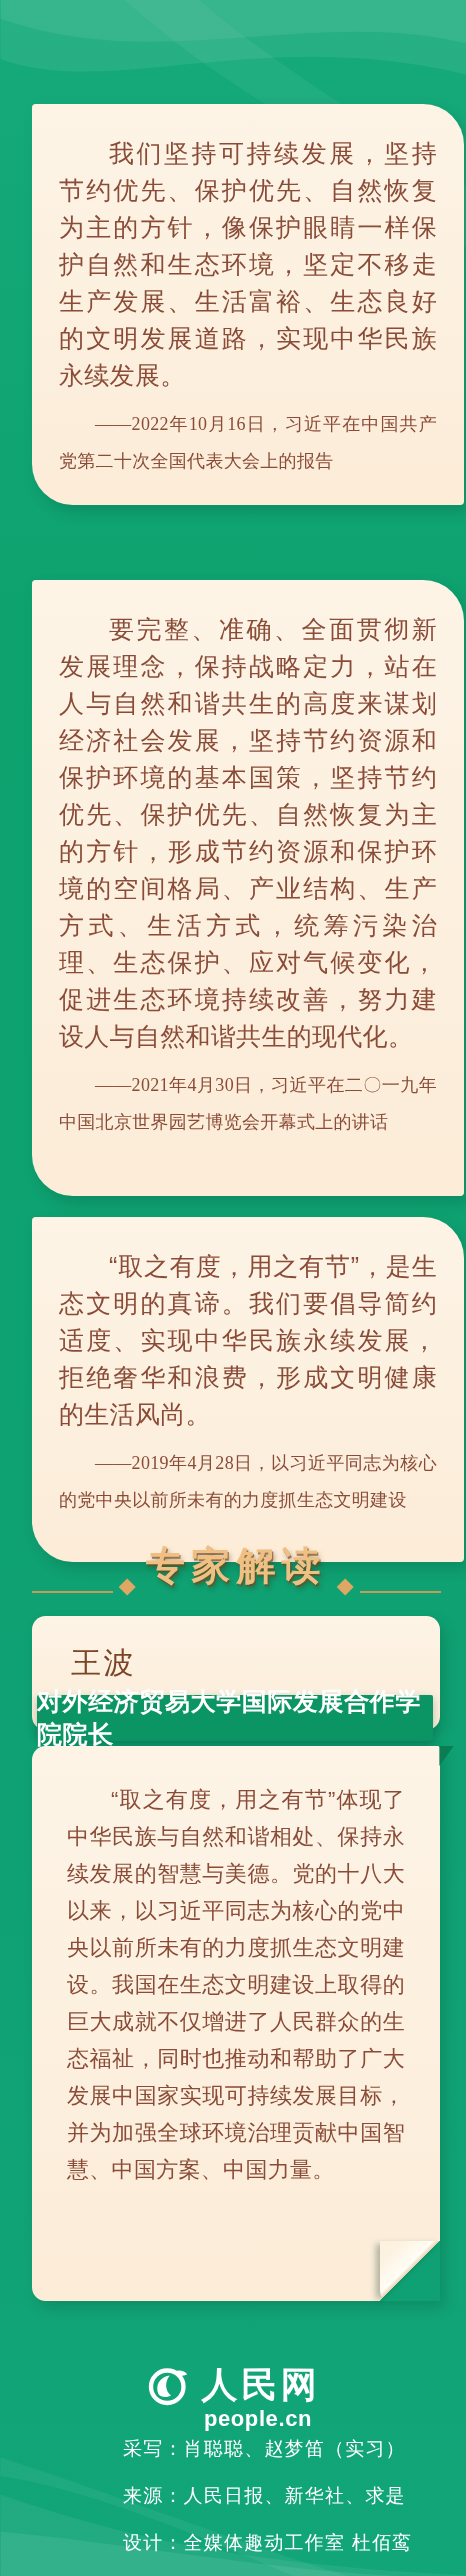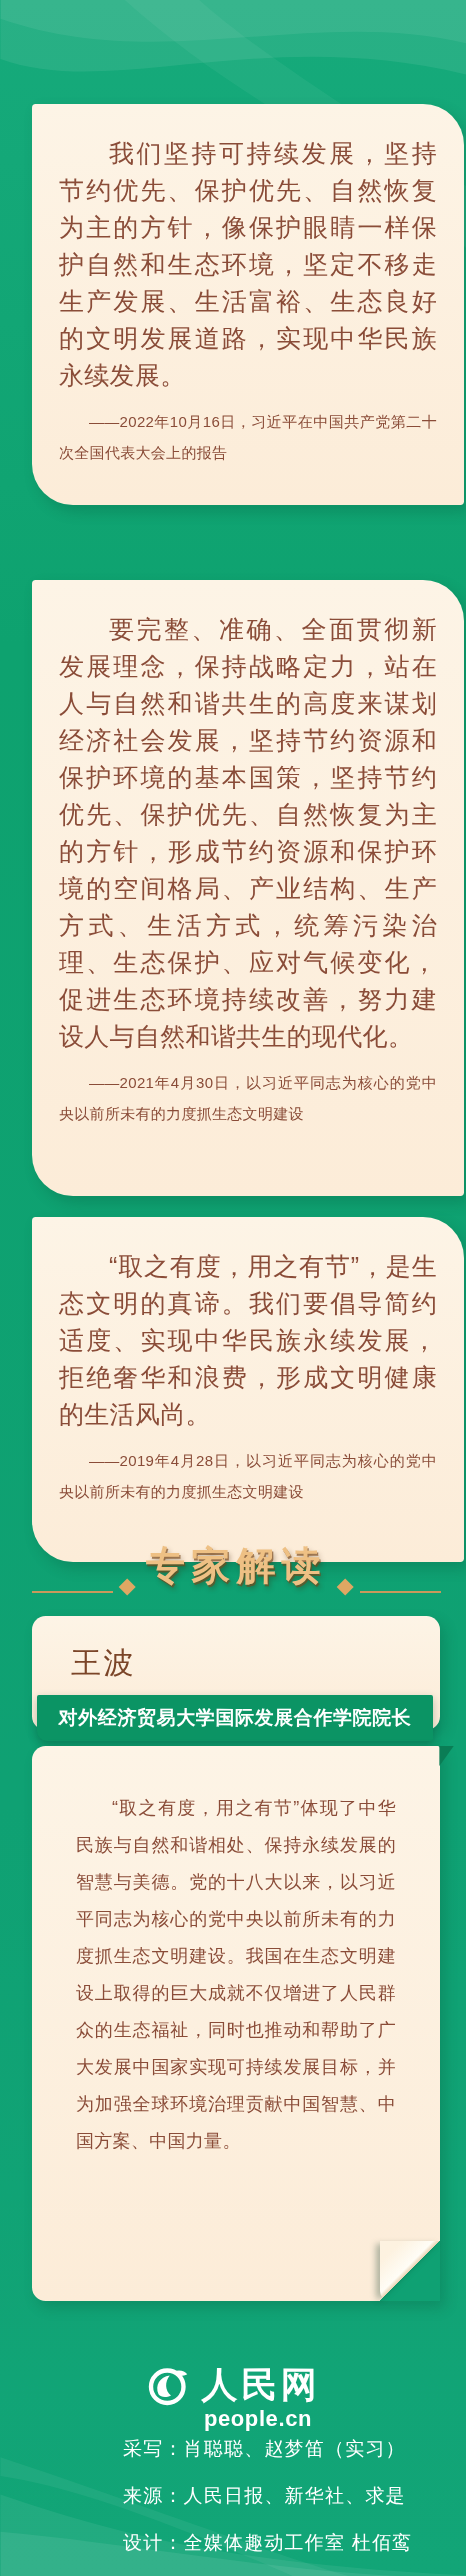--- a/index.html
+++ b/index.html
@@ -9,50 +9,50 @@
   svg.deco{position:absolute;left:0;pointer-events:none;}
 
   
   .quote-card{position:absolute;left:32px;width:432px;box-sizing:border-box;
       background:linear-gradient(180deg,#fdf4e6 0%,#fcecd8 100%);
       border-radius:3.7px 41px 3.7px 41px;
       box-shadow:5px 6.2px 13.7px rgba(0,60,40,.20);
       padding:31px 27px 38px 27px;margin-top:20px;}
   .quote-text{margin:0;font-size:25px;line-height:37px;color:#8a4c38;
       text-align:justify;text-indent:2em;letter-spacing:0.3px;}
-  .quote-source{margin:12.4px 0 0 0;font-size:15px;line-height:31px;color:#8a4c38;
-      text-align:justify;text-indent:2em;letter-spacing:0.3px;}
+  .quote-source{margin:12.4px 0 0 0;font-size:18px;line-height:37px;color:#8a4c38;
+      text-align:justify;text-indent:2em;letter-spacing:0.3px;font-family:Liberation Serif, serif;}
 
   
   .section-header{position:absolute;top:1544px;left:32px;right:26px;height:49px;
       display:flex;align-items:flex-end;gap:8.7px;}
   .header-line{flex:1;height:1.9px;background:#c9995b;}
   .diamond{width:12.4px;height:12.4px;background:#dfa763;transform:rotate(45deg);flex:0 0 auto;}
   .section-title{flex:0 0 auto;font-family:"DejaVu Serif","Liberation Serif",serif;
       font-size:39px;font-weight:700;letter-spacing:6.2px;color:#eec084;
       text-shadow:1.2px 1.9px 0 rgba(122,70,25,.65),2.5px 3.7px 5px rgba(60,35,10,.35);padding:0 3.7px;}
 
   
   .name-card{position:absolute;left:32px;top:1616px;width:408px;height:114px;box-sizing:border-box;
       background:linear-gradient(180deg,#fdf4e6,#fcecd8);border-radius:13.7px;
       box-shadow:5px 6.2px 13.7px rgba(0,60,40,.20);padding:27px 0 0 39px;}
   .expert-name{font-size:30px;font-weight:400;color:#7b4528;letter-spacing:2.5px;}
   .expert-badge{position:absolute;left:37px;top:1695px;width:396px;height:46px;
       background:#0b9464;border-radius:1.9px 1.9px 1.9px 10px;
       display:flex;align-items:center;justify-content:center;
       box-shadow:0 3.7px 8.7px rgba(0,50,30,.25);}
-  .expert-badge span{color:#ffffff;font-size:19px;font-weight:600;letter-spacing:0.6px;}
+  .expert-badge span{color:#ffffff;font-size:25px;font-weight:600;letter-spacing:0.6px;}
 
   
   .comment-card{position:absolute;left:32px;top:1746px;width:408px;height:555px;box-sizing:border-box;
       background:linear-gradient(180deg,#fdf4e6 0%,#fcecd8 100%);
       border-radius:13.7px 2.5px 0 13.7px;
       box-shadow:5px 6.2px 13.7px rgba(0,60,40,.20);
       padding:27px 27px 0 27px;}
-  .comment-text{margin:17px;font-size:18px;line-height:37px;color:#8a4c38;
+  .comment-text{margin:8px;font-size:22px;line-height:37px;color:#8a4c38;
       text-align:justify;text-indent:2em;letter-spacing:0.3px;}
   .fold-tr{position:absolute;top:0;right:-13.7px;width:14.3px;height:20px;
       background:#0a7d55;clip-path:polygon(0 0,100% 0,0 100%);}
   .curl-cut{position:absolute;right:0;bottom:0;width:60px;height:60px;
       background:linear-gradient(to bottom right,rgba(15,161,115,0) 49.5%,#0fa173 50%);}
   .curl-flap{position:absolute;right:0;bottom:0;width:60px;height:60px;
       background:linear-gradient(to bottom right,#fdf2e0 18%,#fffdf6 44%,#e8d2b2 49.5%,rgba(0,0,0,0) 50%);
       border-radius:0 0 0 10px;
       filter:drop-shadow(-3.1px 3.7px 3.1px rgba(0,45,28,.30));}
 
@@ -84,21 +84,21 @@
     <path d="M0,60 C240,140 420,210 560,251 L470,251 C330,190 140,110 0,90 Z" fill="rgba(255,255,255,0.06)"></path>
   </svg>
 
   <section class="quote-card" style="top:84px;height:401px;">
     <p class="quote-text">我们坚持可持续发展，坚持节约优先、保护优先、自然恢复为主的方针，像保护眼睛一样保护自然和生态环境，坚定不移走生产发展、生活富裕、生态良好的文明发展道路，实现中华民族永续发展。</p>
     <p class="quote-source">——2022年10月16日，习近平在中国共产党第二十次全国代表大会上的报告</p>
   </section>
 
   <section class="quote-card" style="top:560px;height:616px;">
     <p class="quote-text">要完整、准确、全面贯彻新发展理念，保持战略定力，站在人与自然和谐共生的高度来谋划经济社会发展，坚持节约资源和保护环境的基本国策，坚持节约优先、保护优先、自然恢复为主的方针，形成节约资源和保护环境的空间格局、产业结构、生产方式、生活方式，统筹污染治理、生态保护、应对气候变化，促进生态环境持续改善，努力建设人与自然和谐共生的现代化。</p>
-    <p class="quote-source">——2021年4月30日，以习近平同志为核心的党中央以前所未有的力度抓生态文明建设</p>
+    <p class="quote-source">——2021年4月30日，习近平在二〇一九年中国北京世界园艺博览会开幕式上的讲话</p>
   </section>
 
   <section class="quote-card" style="top:1197px;height:345px;">
     <p class="quote-text">“取之有度，用之有节”，是生态文明的真谛。我们要倡导简约适度、实现中华民族永续发展，拒绝奢华和浪费，形成文明健康的生活风尚。</p>
     <p class="quote-source">——2019年4月28日，以习近平同志为核心的党中央以前所未有的力度抓生态文明建设</p>
   </section>
 
   <div class="section-header">
     <div class="header-line"></div>
     <div class="diamond"></div>

